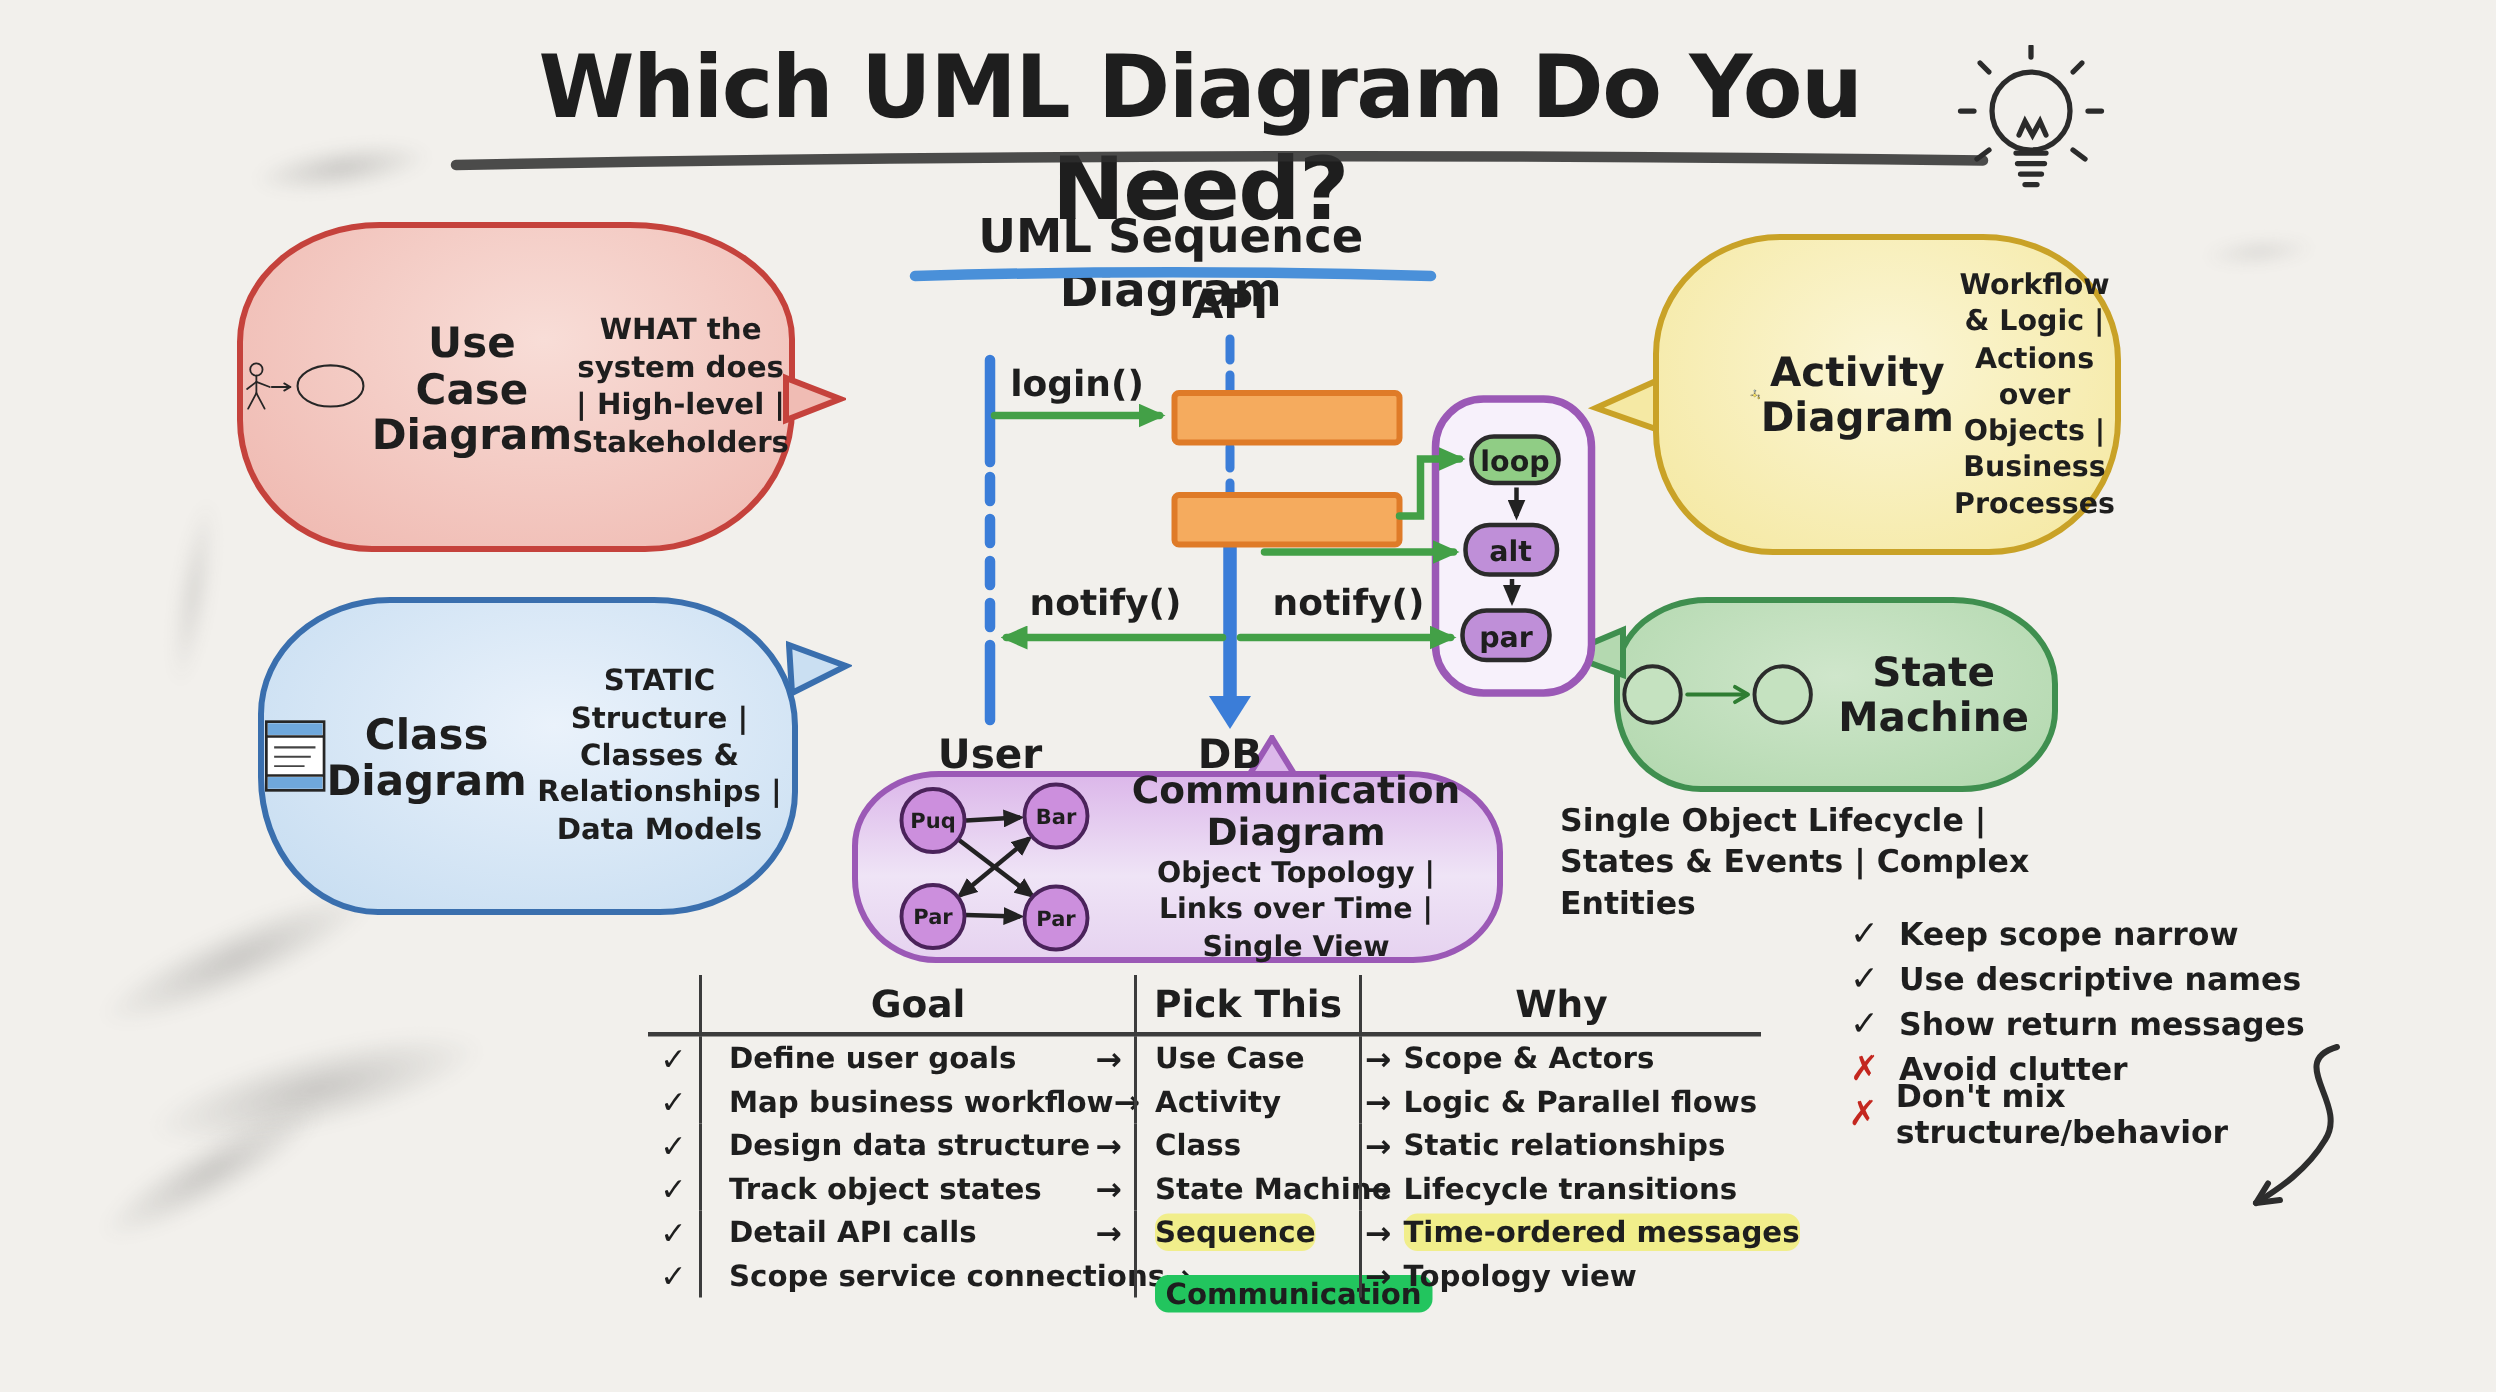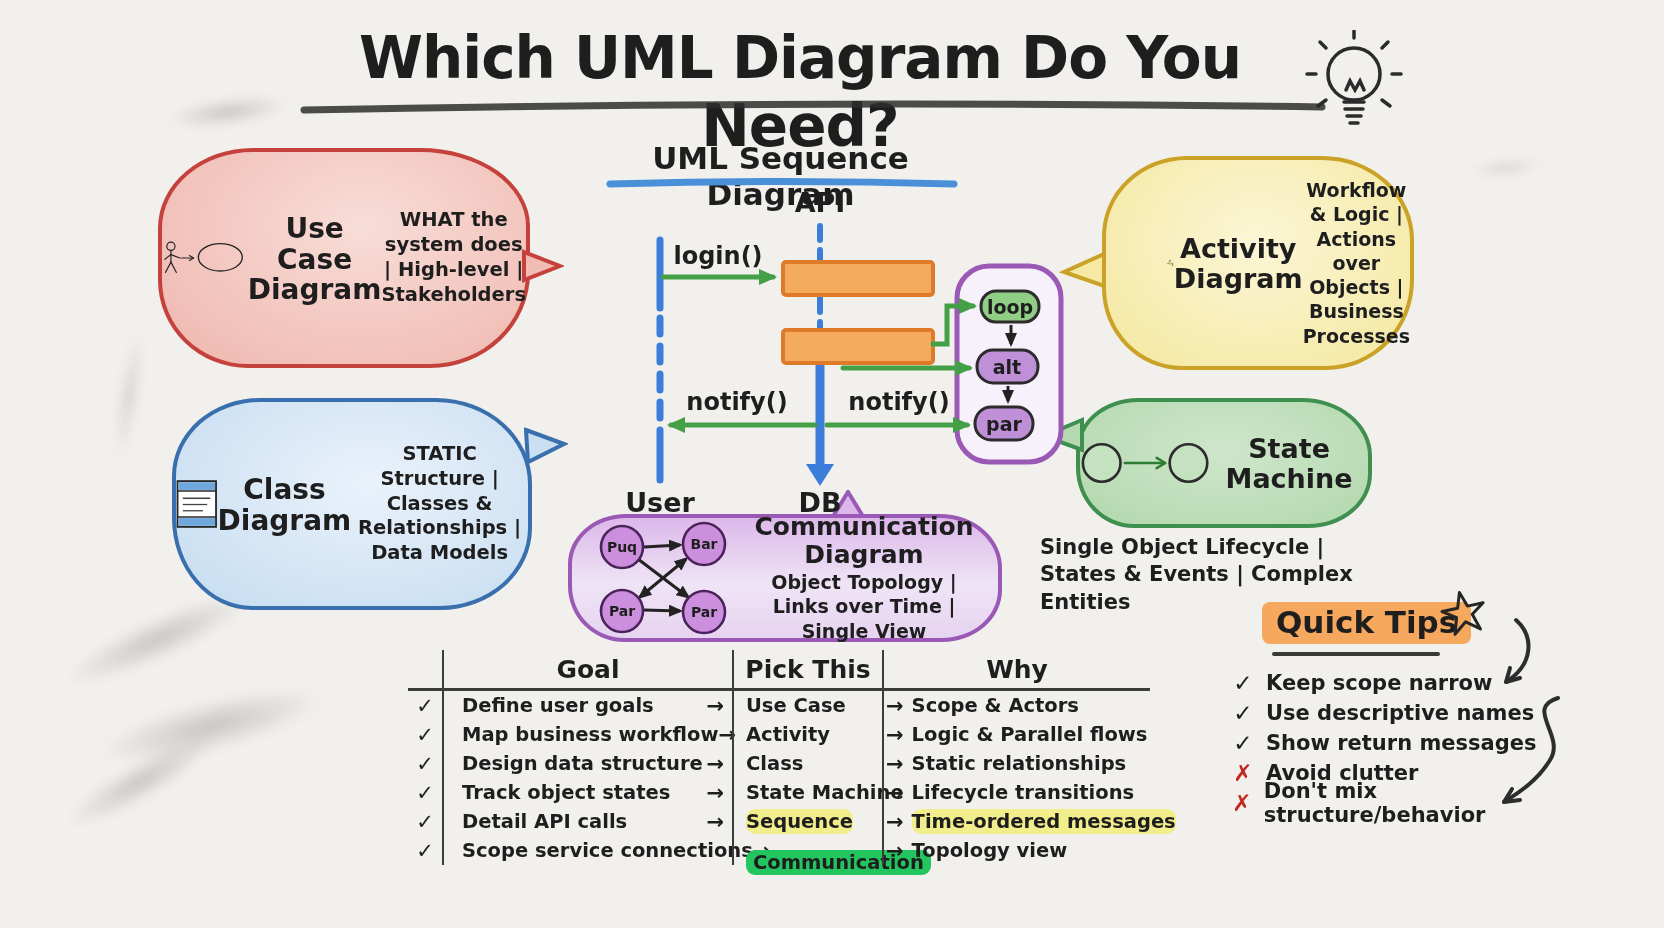--- a/index.html
+++ b/index.html
@@ -53,21 +53,21 @@
     flex-direction:row;align-items:center;justify-content:flex-start;}
   .comm-text{flex:1;text-align:center;padding-right:14px;}
   .comm-text .b-title{font-size:25px;}
   .comm-text .b-desc{font-size:19px;margin-top:2px;}
 
   
   .seq-title{left:598px;top:140px;width:365px;text-align:center;font-size:31px;font-weight:bold;}
   .seq-underline{left:606px;top:178px;}
 
   
-  .table{left:408px;top:650px;display:grid;grid-template-columns:34px 290px 150px 268px;}
+  .table{left:432px;top:650px;display:grid;grid-template-columns:34px 290px 150px 268px;}
   .t-cell{display:flex;align-items:center;font-weight:bold;}
   .t-head{justify-content:center;font-size:25px;height:38px;border-bottom:3px solid #3c3c3c;}
   .t-vline{border-left:2.5px solid #3c3c3c;}
   .t-row{height:29px;font-size:19.5px;white-space:nowrap;}
   .t-check{justify-content:center;font-size:21px;}
   .t-goal{padding-left:18px;justify-content:space-between;}
   .t-goal .arr{padding-right:8px;}
   .t-pick{padding-left:12px;}
   .t-why{padding-left:2px;}
   .t-why .arr{padding-right:8px;}
@@ -370,31 +370,20 @@
     <div class="t-cell t-row t-pick t-vline">
         <span class="hl-p">Communication</span>
       </div>
     <div class="t-cell t-row t-why t-vline">
         <span class="arr">→</span>
         <span>Topology view</span>
       </div>
   </div>
 
   <div class="abs tips">
-    <div class="tips-title-wrap">
-      <span class="tips-title">Quick Tips</span>
-      <div class="tips-underline"></div>
-      <svg class="tips-star" width="52" height="52" viewBox="0 0 52 52">
-        <path d="M26,4 L31,19 L47,19 L34,28 L39,44 L26,34 L13,44 L18,28 L5,19 L21,19 Z" fill="none" stroke="#262626" stroke-width="3" stroke-linejoin="round" transform="rotate(-12 26 26)"></path>
-      </svg>
-      <svg class="tips-arrow1" width="58" height="82" viewBox="0 0 58 82">
-        <path d="M40,4 C58,20 58,48 30,66" fill="none" stroke="#2d2d2d" stroke-width="4" stroke-linecap="round"></path>
-        <path d="M30,66 l14,-4 M30,66 l4,-14" stroke="#2d2d2d" stroke-width="4" fill="none" stroke-linecap="round"></path>
-      </svg>
-    </div>
     <div class="tips-list">
       <div class="tip-item">
           <span class="tip-mark">✓</span>
           <span>Keep scope narrow</span>
         </div>
       <div class="tip-item">
           <span class="tip-mark">✓</span>
           <span>Use descriptive names</span>
         </div>
       <div class="tip-item">

